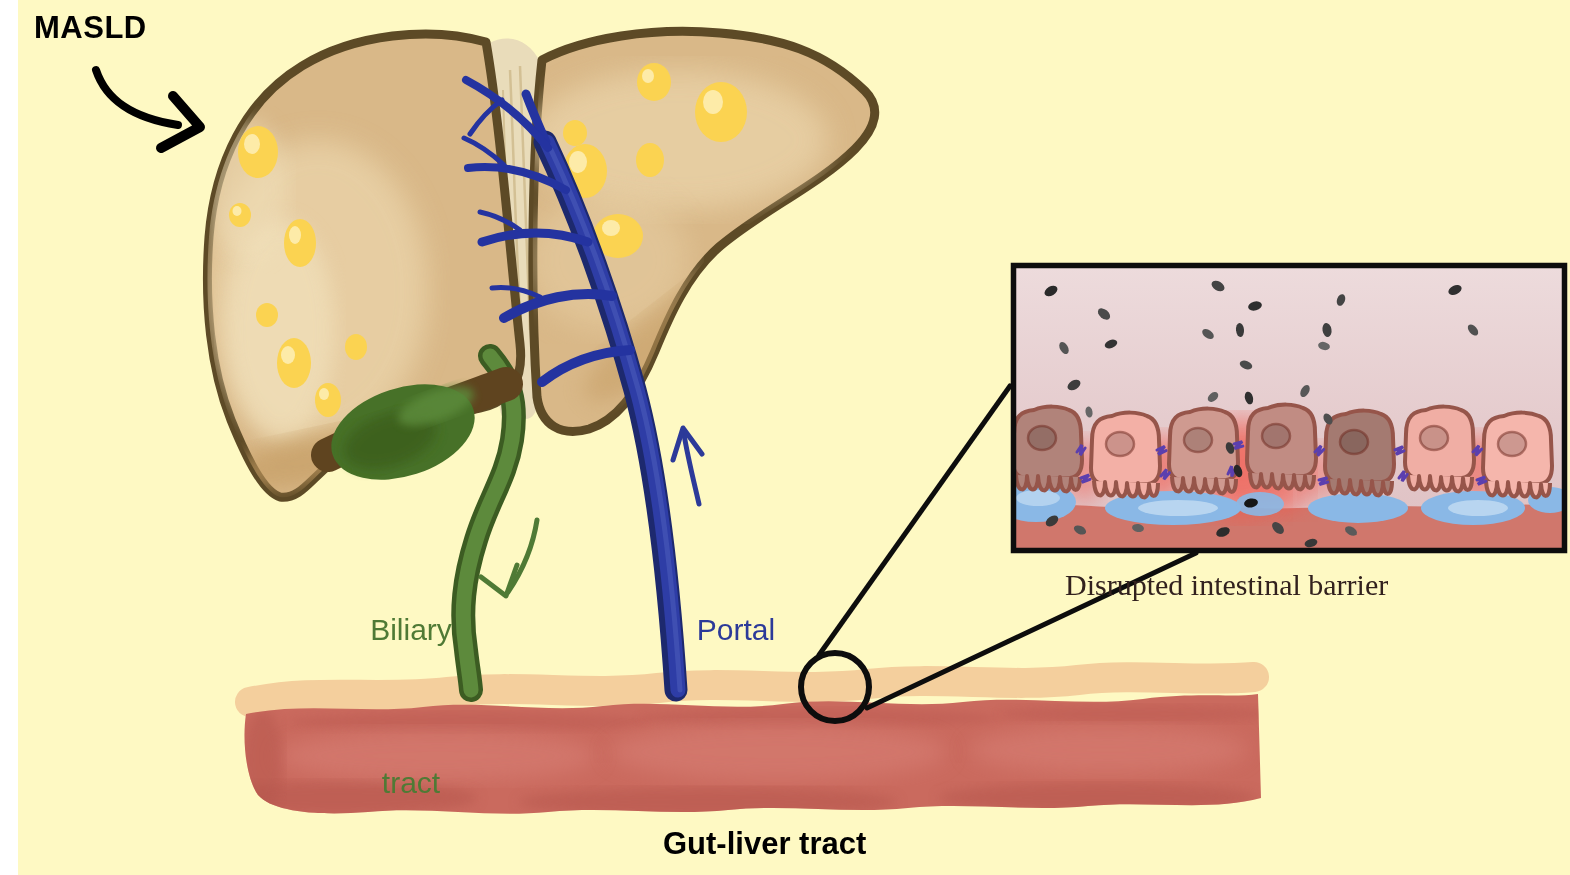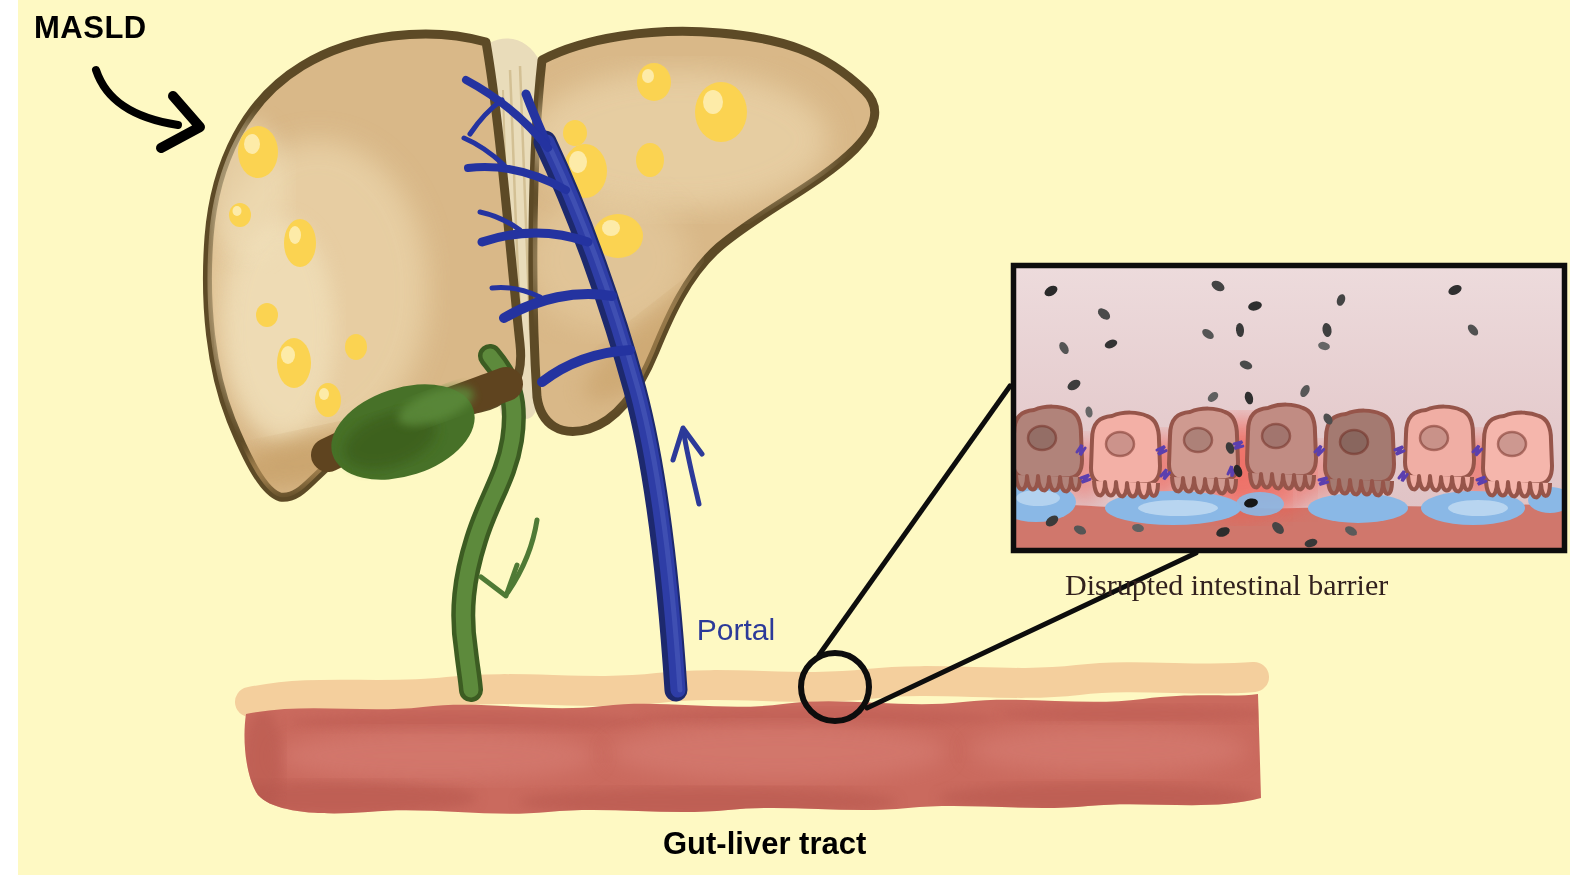--- a/index.html
+++ b/index.html
@@ -248,20 +248,22 @@
   <g stroke="#0d0d0d" fill="none" stroke-linecap="round">
     <line x1="801" y1="655" x2="992" y2="386" stroke-width="5"></line>
     <line x1="849" y1="708" x2="1178" y2="553" stroke-width="5"></line>
     <circle cx="817" cy="687" r="34" stroke-width="6" stroke="#0d0d0d"></circle>
   </g>
 </svg>
 
   <div class="lbl lbl-masld">MASLD</div>
 
   <div class="lbl lbl-biliary">
+    <div>Biliary</div>
+    <div>tract</div>
   </div>
 
   <div class="lbl lbl-portal">
     <div>Portal</div>
   </div>
 
   <div class="lbl lbl-caption">Disrupted intestinal barrier</div>
 
   <div class="lbl lbl-axis">Gut-liver tract</div>
 </div>

